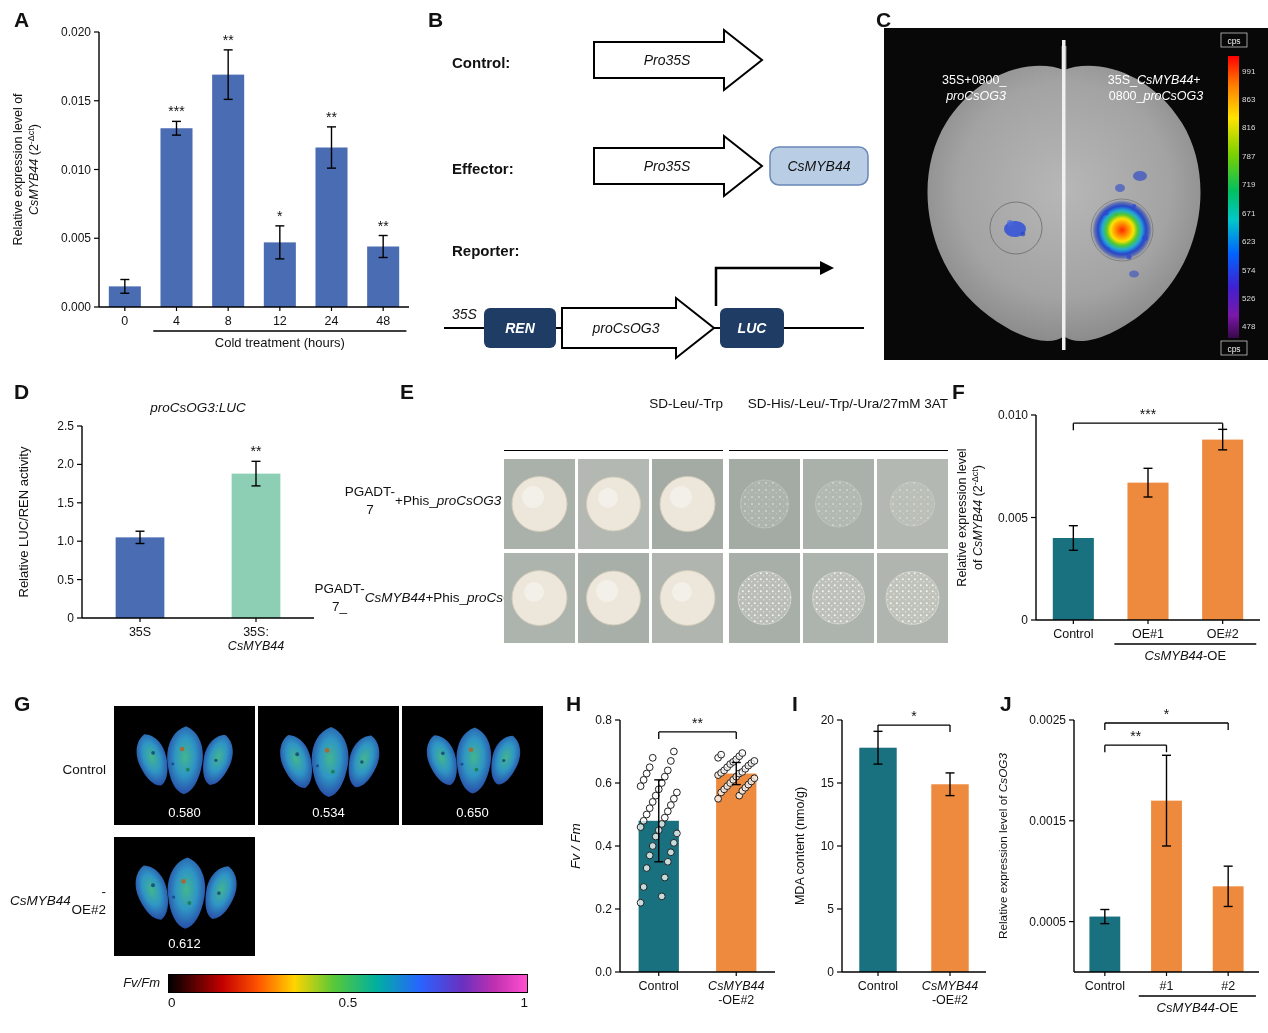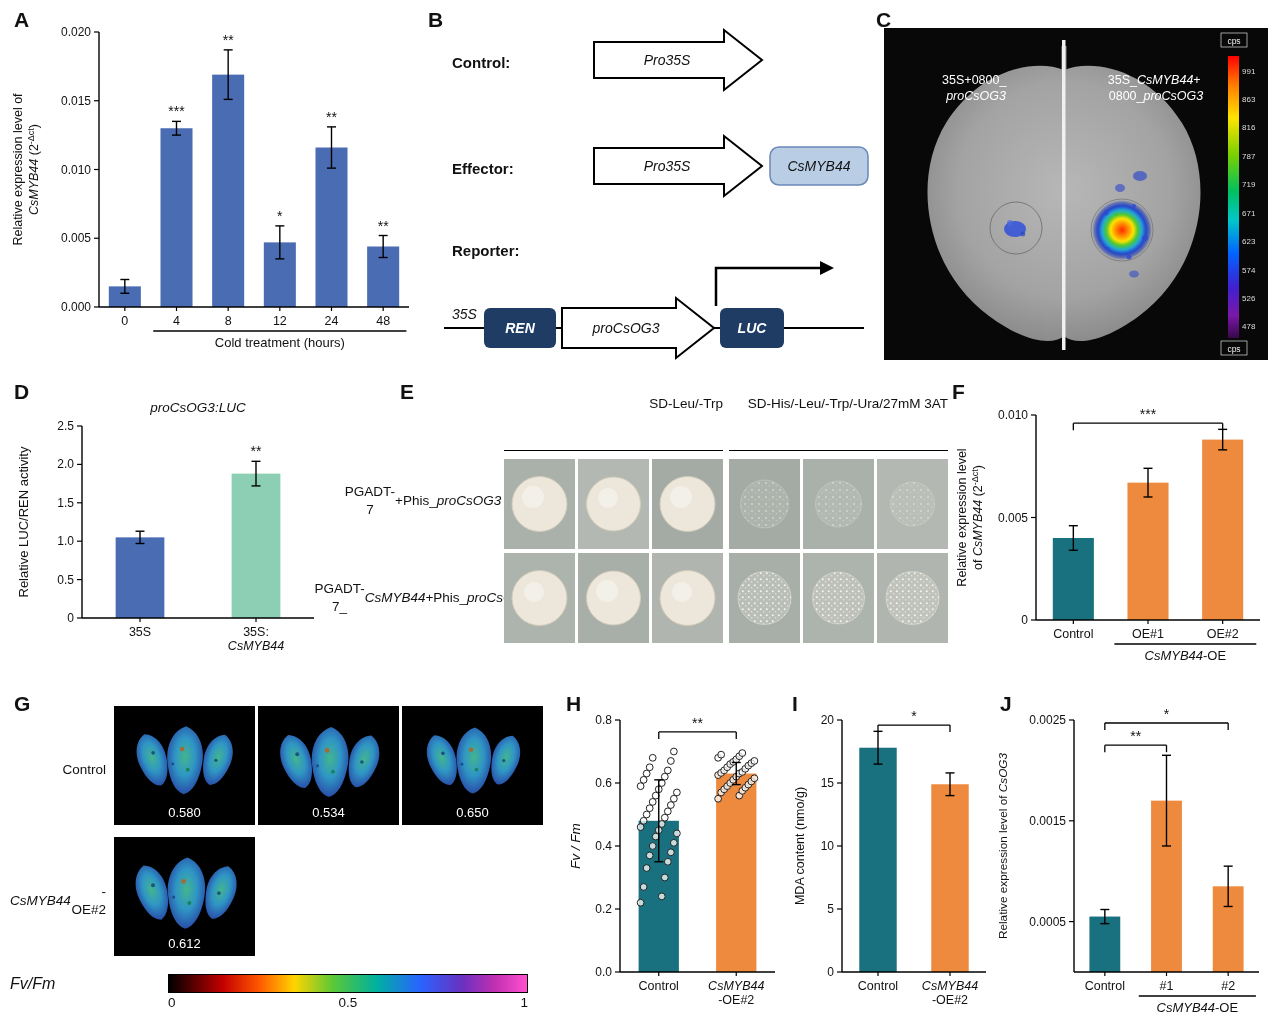--- a/index.html
+++ b/index.html
@@ -44,21 +44,21 @@
   .panel-g{position:absolute;left:10px;top:706px;width:545px;}
   .g-main{display:flex;}
   .g-labels{width:104px;display:flex;flex-direction:column;gap:4px;}
   .g-label{height:127px;display:flex;align-items:center;justify-content:flex-end;
            text-align:right;font-size:13.5px;padding-right:8px;line-height:1.3;}
   .g-grid{display:grid;grid-template-columns:repeat(3,141px);gap:4px 3px;}
   .g-cell{position:relative;background:#000;height:119px;}
   .g-cell svg{position:absolute;left:0;top:0;width:100%;height:100%;}
   .g-val{position:absolute;bottom:5px;left:0;width:100%;text-align:center;color:#fff;font-size:13px;}
   .g-scale{display:flex;align-items:flex-start;margin-top:10px;}
-  .g-scale-label{width:150px;text-align:left;padding-right:8px;font-size:16px;margin-top:1px;}
+  .g-scale-label{width:150px;text-align:right;padding-right:8px;font-size:13px;margin-top:1px;}
   .g-scale-body{width:360px;}
   .g-gradbar{width:358px;height:17px;border:1px solid #000;
     background:linear-gradient(to right,#000 0%,#5a0000 7%,#c40000 15%,#ff5500 25%,#ffd400 35%,
                #58c838 46%,#00b0a0 58%,#2864ff 70%,#6a30c0 82%,#c030b0 91%,#ff50d0 100%);}
   .g-scale-ticks{display:flex;justify-content:space-between;width:360px;font-size:13.5px;margin-top:2px;}
 </style>
 </head>
 <body>
 
 <div class="page">

